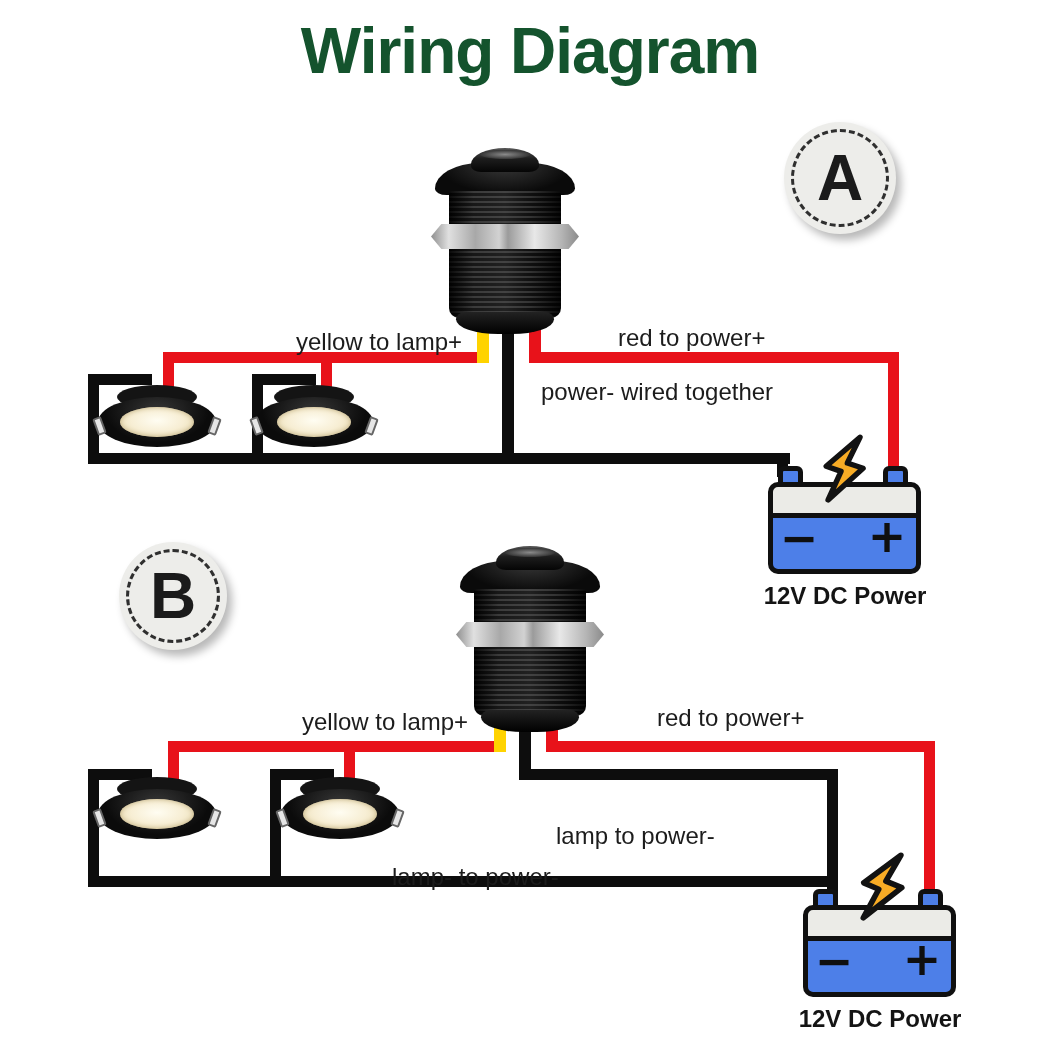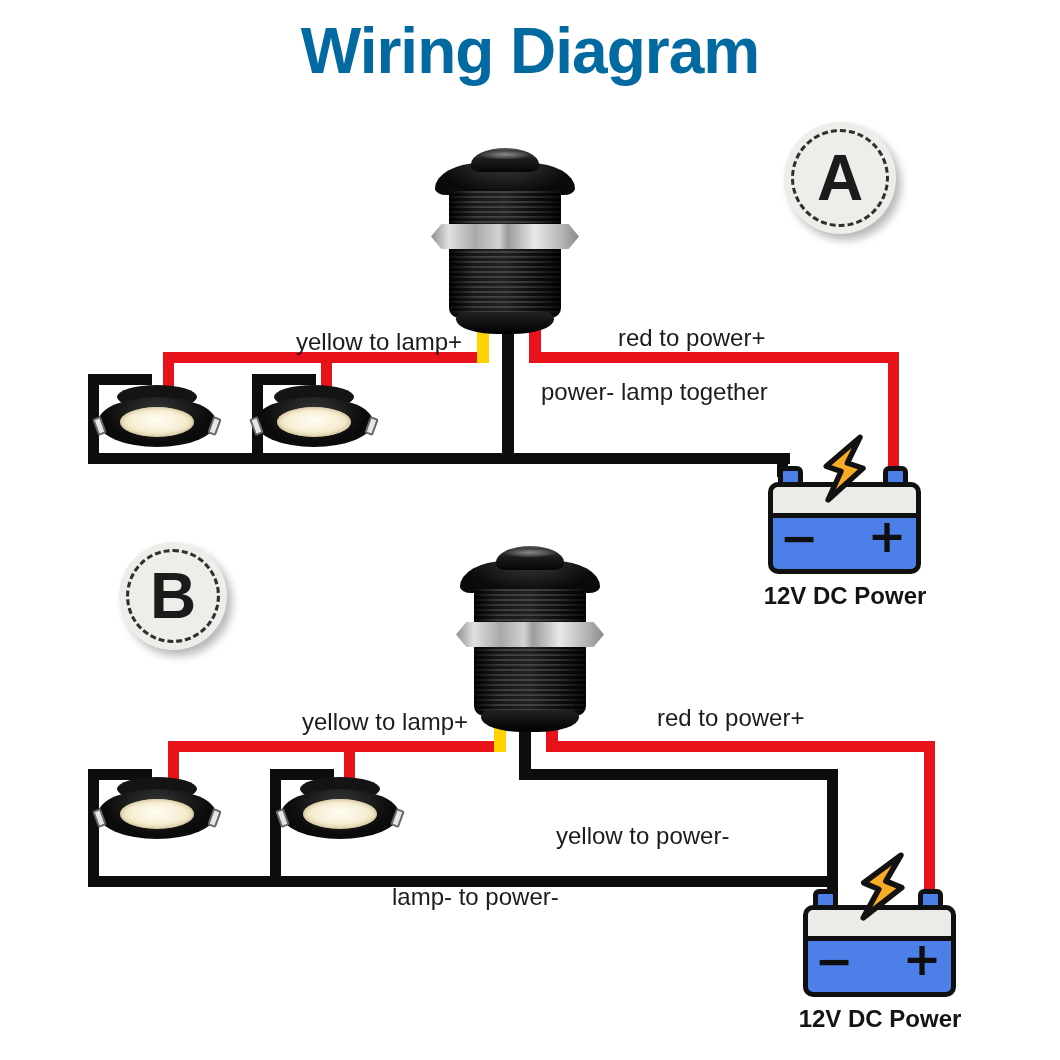--- a/index.html
+++ b/index.html
@@ -1,21 +1,21 @@
 <!DOCTYPE html>
 <html style="--wire-red: #e8121a; --wire-yellow: #ffd300; --wire-black: #0d0d0d; --battery-blue: #4d7fe8; --battery-gray: #ebebe7; --bolt-yellow: #f8ac25; --badge-fill: #ededea; --text: #1b1b1b;"><head>
 <meta charset="utf-8">
 <style>
   html,body{margin:0;padding:0;background:#ffffff;}
   body{width:1060px;height:1060px;position:relative;overflow:hidden;
        font-family:"Liberation Sans", sans-serif;color:var(--text,#1b1b1b);}
 
   
   .title{position:absolute;left:0;right:0;top:14px;text-align:center;
-         font-size:64px;font-weight:800;letter-spacing:-1px;color:#0369a1;z-index:4;}
+         font-size:64px;font-weight:800;letter-spacing:-1px;color:#14532d;z-index:4;}
 
   
   .w{position:absolute;z-index:2;}
   .wr{background:var(--wire-red,#e8121a);}
   .wy{background:var(--wire-yellow,#ffd300);}
   .wb{background:var(--wire-black,#0d0d0d);}
 
   
   .badge{position:absolute;border-radius:50%;background:var(--badge-fill,#ededea);
          box-shadow:5px 6px 9px rgba(0,0,0,.28);display:flex;align-items:center;
@@ -132,21 +132,21 @@
   <div class="sw-knob"></div>
   <div class="sw-barrel sw-barrel-top"></div>
   <div class="sw-barrel sw-barrel-bottom"></div>
   <div class="sw-nut"></div>
   <div class="sw-base"></div>
 </div>
 
 <div class="lbl" style="left:296px;top:328px">yellow to lamp+</div>
 <div class="lbl" style="left:618px;top:324px">red to power+</div>
 <div class="lbl" style="left:541px;top:378px">
-  <div>power- lamp together</div>
+  <div>power- wired together</div>
 </div>
 
 <div class="battery battery-a">
   <svg class="bolt" viewBox="0 0 60 80">
     <path d="M44 3 L10 39 L27 43 L16 76 L51 37 L33 33 Z" style="fill:var(--bolt-yellow,#f8ac25)" stroke="#121212" stroke-width="6" stroke-linejoin="round"></path>
   </svg>
   <div class="term term-l"></div>
   <div class="term term-r"></div>
   <div class="bat-body"></div>
   <div class="bat-sign bat-minus">−</div>
@@ -189,22 +189,22 @@
   <div class="sw-flange"></div>
   <div class="sw-knob"></div>
   <div class="sw-barrel sw-barrel-top"></div>
   <div class="sw-barrel sw-barrel-bottom"></div>
   <div class="sw-nut"></div>
   <div class="sw-base"></div>
 </div>
 
 <div class="lbl" style="left:302px;top:708px">yellow to lamp+</div>
 <div class="lbl" style="left:657px;top:704px">red to power+</div>
-<div class="lbl" style="left:556px;top:822px">yellow to power-</div>
-<div class="lbl" style="left:392px;top:883px">lamp- to power-</div>
+<div class="lbl" style="left:556px;top:822px">lamp to power-</div>
+<div class="lbl" style="left:392px;top:863px">lamp- to power-</div>
 
 <div class="battery battery-b">
   <svg class="bolt" viewBox="0 0 60 80">
     <path d="M44 3 L10 39 L27 43 L16 76 L51 37 L33 33 Z" style="fill:var(--bolt-yellow,#f8ac25)" stroke="#121212" stroke-width="6" stroke-linejoin="round"></path>
   </svg>
   <div class="term term-l"></div>
   <div class="term term-r"></div>
   <div class="bat-body"></div>
   <div class="bat-sign bat-minus">−</div>
   <div class="bat-sign bat-plus">+</div>

